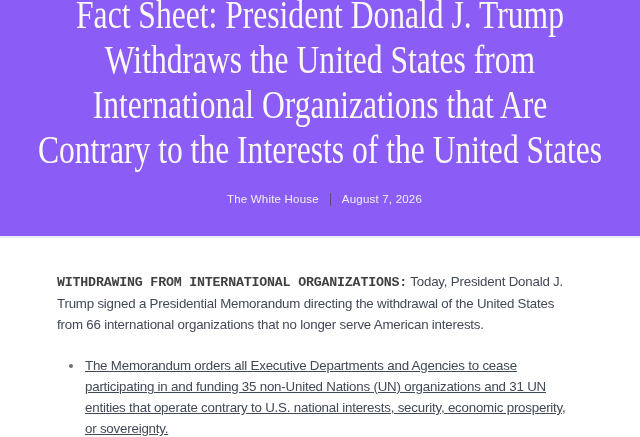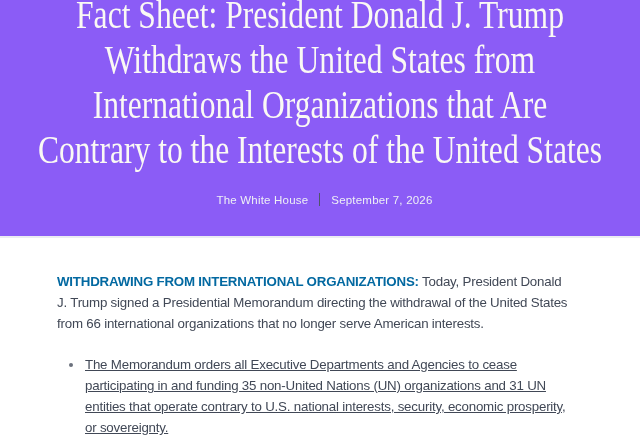--- a/index.html
+++ b/index.html
@@ -29,21 +29,20 @@
     color: #faf9f4;
     transform: scaleX(0.81);
     transform-origin: 50% 50%;
   }
   .headline .line { white-space: nowrap; }
 
   .meta {
     margin-top: 21px;
     display: flex;
     justify-content: center;
-    align-items: center;
     gap: 11px;
     color: #eef0f5;
     font-size: 11.5px;
     letter-spacing: 0.2px;
     padding-left: 9px;
   }
   .meta .divider {
     width: 1px; height: 13px;
     background: #4f5669;
   }
@@ -55,21 +54,22 @@
     font-size: 13.3px;
     line-height: 21px;
     letter-spacing: -0.2px;
   }
   .lead {
     margin: 0;
     max-width: 512px;
   }
   .lead strong {
     font-weight: 700;
-    color: #0369a1;
+    color: #404040;
+    font-family: Liberation Mono, monospace;
   }
   .bullets {
     list-style: none;
     margin: 20px 0 0 0;
     padding: 0;
   }
   .bullets li {
     position: relative;
     padding-left: 28px;
     max-width: 515px;
@@ -90,21 +90,21 @@
 <header class="masthead">
   <h1 class="headline">
     <div class="line">Fact Sheet: President Donald J. Trump</div>
     <div class="line">Withdraws the United States from</div>
     <div class="line">International Organizations that Are</div>
     <div class="line">Contrary to the Interests of the United States</div>
   </h1>
   <div class="meta">
     <span>The White House</span>
     <span class="divider"></span>
-    <span>September 7, 2026</span>
+    <span>August 7, 2026</span>
   </div>
 </header>
 
 <main class="content">
   <p class="lead"><strong>WITHDRAWING FROM INTERNATIONAL ORGANIZATIONS:</strong><span> Today, President Donald J. Trump signed a Presidential Memorandum directing the withdrawal of the United States from 66 international organizations that no longer serve American interests.</span></p>
 
   <ul class="bullets">
     <li>
       <span class="dot"></span>
       <span>The Memorandum orders all Executive Departments and Agencies to cease participating in and funding 35 non-United Nations (UN) organizations and 31 UN entities that operate contrary to U.S. national interests, security, economic prosperity, or sovereignty.</span>

